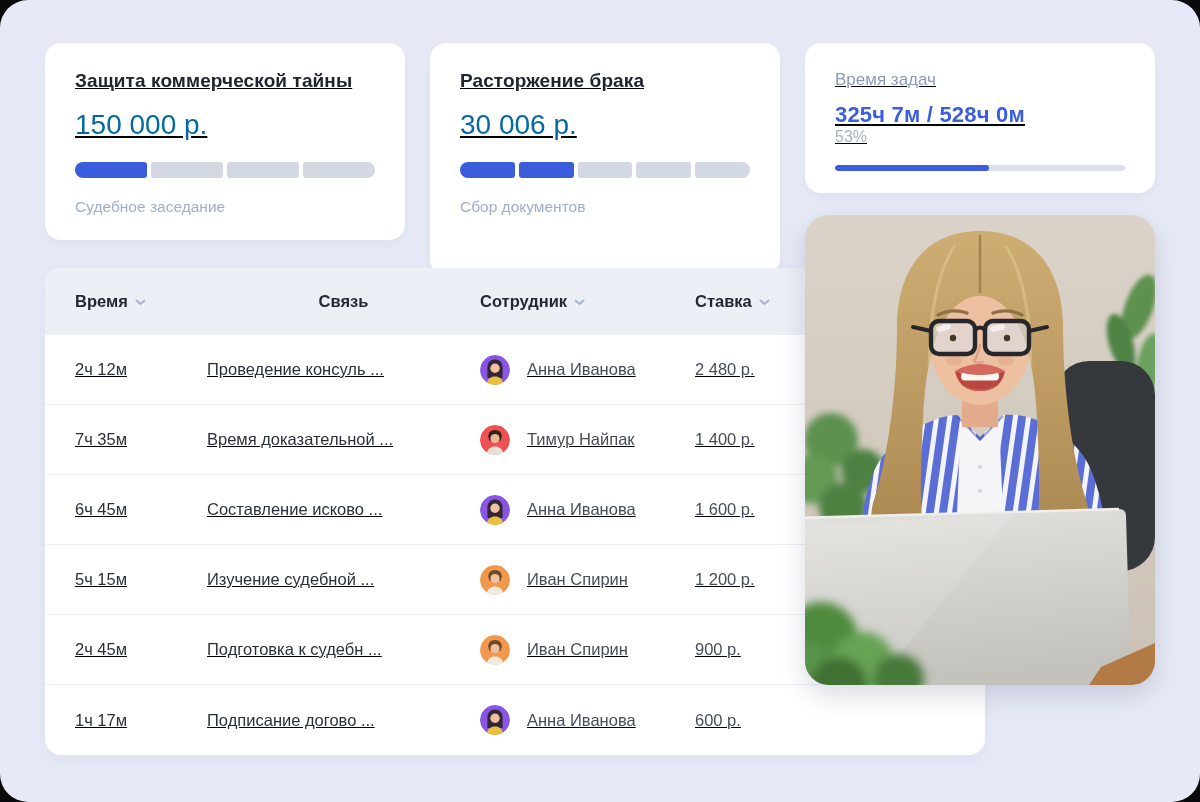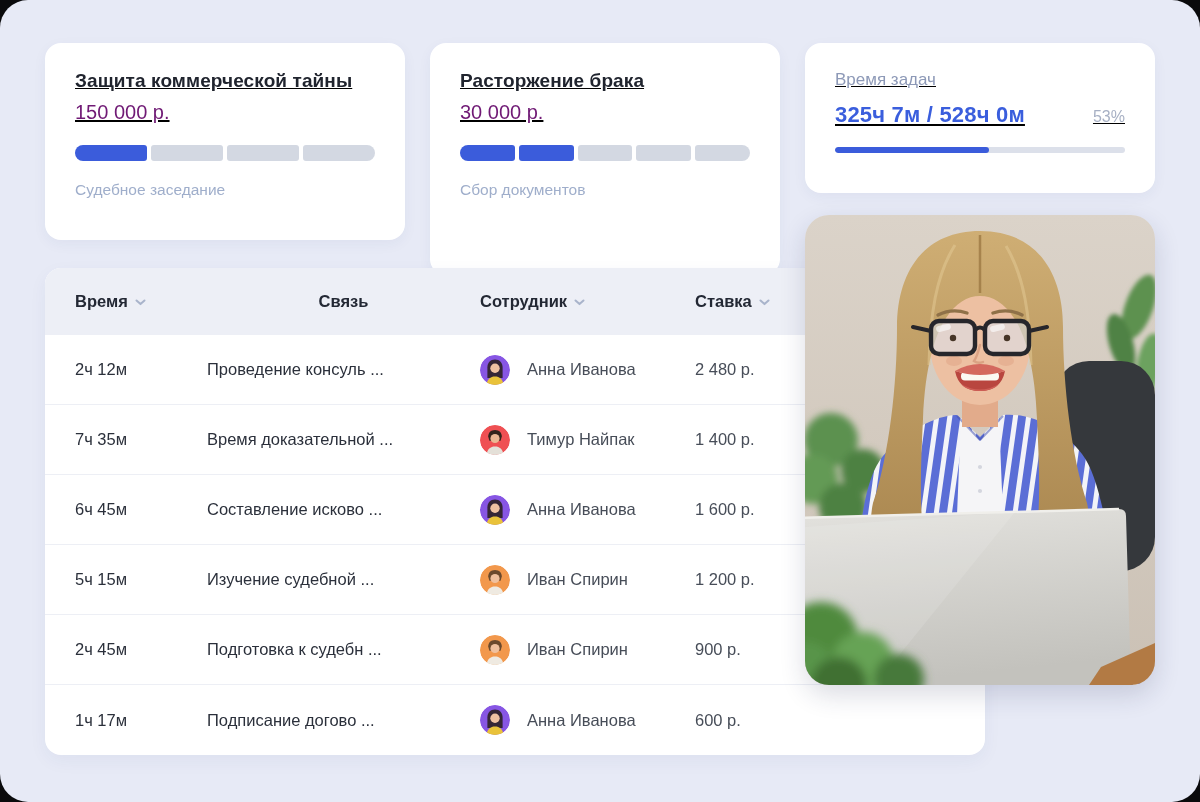--- a/index.html
+++ b/index.html
@@ -6,42 +6,42 @@
   body{width:1200px;height:802px;font-family:"Liberation Sans",sans-serif;}
   .frame{position:relative;width:1200px;height:802px;border-radius:28px;background:#E7EAF6;overflow:hidden;}
 
   
   .card{position:absolute;background:#fff;border-radius:16px;box-shadow:0 4px 14px rgba(40,60,120,.05);}
   .card-1{left:45px;top:43px;width:360px;height:197px;}
   .card-2{left:430px;top:43px;width:350px;height:232px;}
   .card-3{left:805px;top:43px;width:350px;height:150px;}
   .card-inner{padding:27px 30px 0 30px;text-decoration:underline;}
   .card-title{font-size:19px;font-weight:700;color:#20242e;letter-spacing:.1px;}
-  .card-amount{margin-top:9px;font-size:20px;font-weight:400;color:#701a75;}
+  .card-amount{margin-top:17px;font-size:28px;font-weight:400;color:#0369a1;}
   .seg-bar{margin-top:21px;display:flex;gap:4px;height:16px;}
   .seg{flex:1;background:#D3D8E2;border-radius:3px;}
   .seg:first-child{border-radius:8px 3px 3px 8px;}
   .seg:last-child{border-radius:3px 8px 8px 3px;}
   .seg.filled{background:#3B5CDB;}
   .card-stage{display:inline-block;margin-top:20px;font-size:15.5px;color:#9FAECB;text-decoration:none;cursor:pointer;}
 
   .time-label{font-size:17px;color:#8D99B7;}
-  .time-row{margin-top:12px;display:flex;align-items:baseline;justify-content:space-between;}
+  .time-row{margin-top:12px;display:flex;align-items:baseline;justify-content:space-between;flex-direction:column;}
   .time-value{font-size:22px;font-weight:700;color:#3A5EDD;letter-spacing:.2px;}
   .time-pct{font-size:16px;color:#A7B0C4;}
   .thin-bar{margin-top:19px;height:6px;border-radius:3px;background:#DCE0EA;overflow:hidden;}
   .thin-fill{height:100%;width:53%;border-radius:3px;background:#3B5CDB;}
 
   
   .table-panel{position:absolute;left:45px;top:268px;width:940px;height:487px;background:#fff;border-radius:16px;box-shadow:0 6px 18px rgba(40,60,120,.05);overflow:hidden;z-index:1;}
   .t-header{height:67px;background:#EDEFF6;display:grid;grid-template-columns:132px 273px 215px 1fr;align-items:center;padding:0 30px;box-sizing:border-box;}
   .th{display:flex;align-items:center;gap:7px;font-size:16.5px;font-weight:700;color:#232834;cursor:pointer;}
   .th.nosort{cursor:default;justify-content:center;}
   .chev{width:11px;height:7px;margin-top:2px;}
-  .t-row{height:70px;display:grid;grid-template-columns:132px 273px 215px 1fr;align-items:center;padding:0 30px;box-sizing:border-box;border-bottom:1px solid #EDEFF5;cursor:pointer;}
+  .t-row{height:70px;display:grid;grid-template-columns:132px 273px 215px 1fr;align-items:center;padding:0 30px;box-sizing:border-box;border-bottom:1px solid #EDEFF5;cursor:pointer;text-decoration:underline;}
   .t-row:last-child{border-bottom:none;}
   .td-time{font-size:16.5px;color:#2b303b;}
   .td-task{font-size:16.5px;color:#2b303b;}
   .td-emp{display:flex;align-items:center;gap:17px;font-size:16.5px;color:#474d58;}
   .td-rate{font-size:16.5px;color:#474d58;}
   .avatar{width:30px;height:30px;border-radius:50%;overflow:hidden;flex:none;}
   .avatar svg{display:block;width:30px;height:30px;}
   .av-purple .bg{fill:#8756E4;} .av-purple .hair{fill:#352636;} .av-purple .face{fill:#F0C2A2;} .av-purple .body{fill:#E9C23A;}
   .av-red .bg{fill:#EF5053;}    .av-red .hair{fill:#33241c;}    .av-red .face{fill:#EBB894;}    .av-red .body{fill:#e4e0d8;}
   .av-orange .bg{fill:#F2984C;} .av-orange .hair{fill:#6b4a2d;} .av-orange .face{fill:#F0C19E;} .av-orange .body{fill:#efeae1;}
@@ -65,21 +65,21 @@
         <div class="seg"></div>
         <div class="seg"></div>
       </div>
       <a class="card-stage">Судебное заседание</a>
     </div>
   </div>
 
   <div class="card card-2">
     <div class="card-inner">
       <div class="card-title">Расторжение брака</div>
-      <div class="card-amount">30 000 р.</div>
+      <div class="card-amount">30 006 р.</div>
       <div class="seg-bar">
         <div class="seg filled"></div>
         <div class="seg filled"></div>
         <div class="seg"></div>
         <div class="seg"></div>
         <div class="seg"></div>
       </div>
       <a class="card-stage">Сбор документов</a>
     </div>
   </div>

